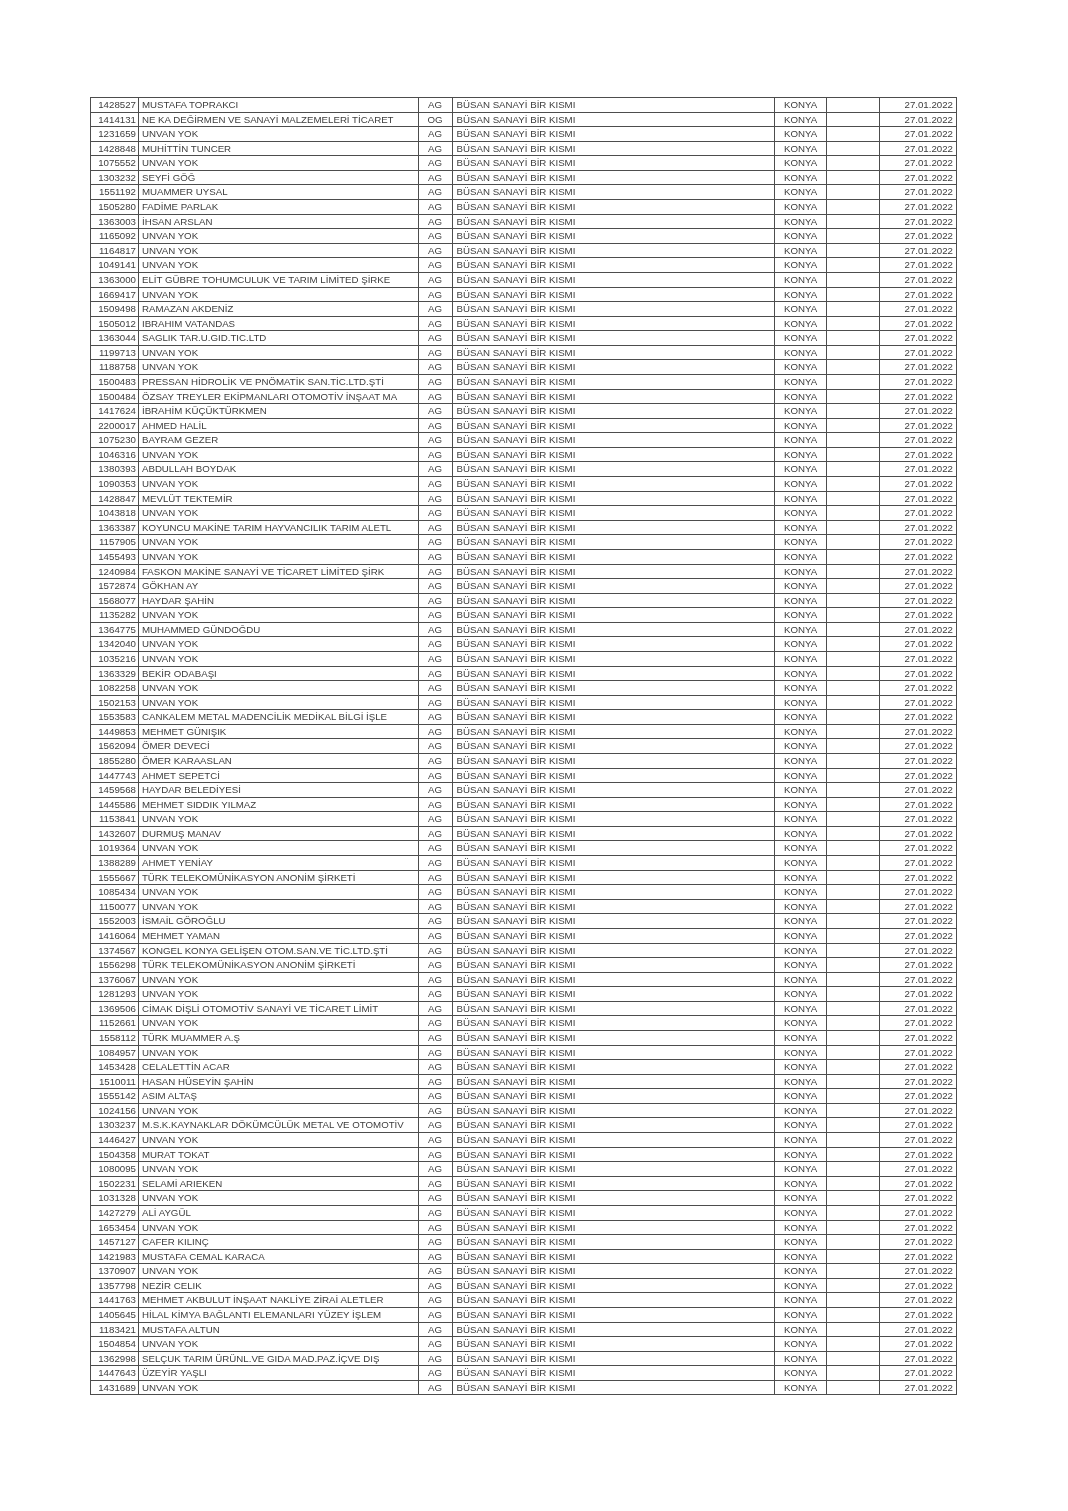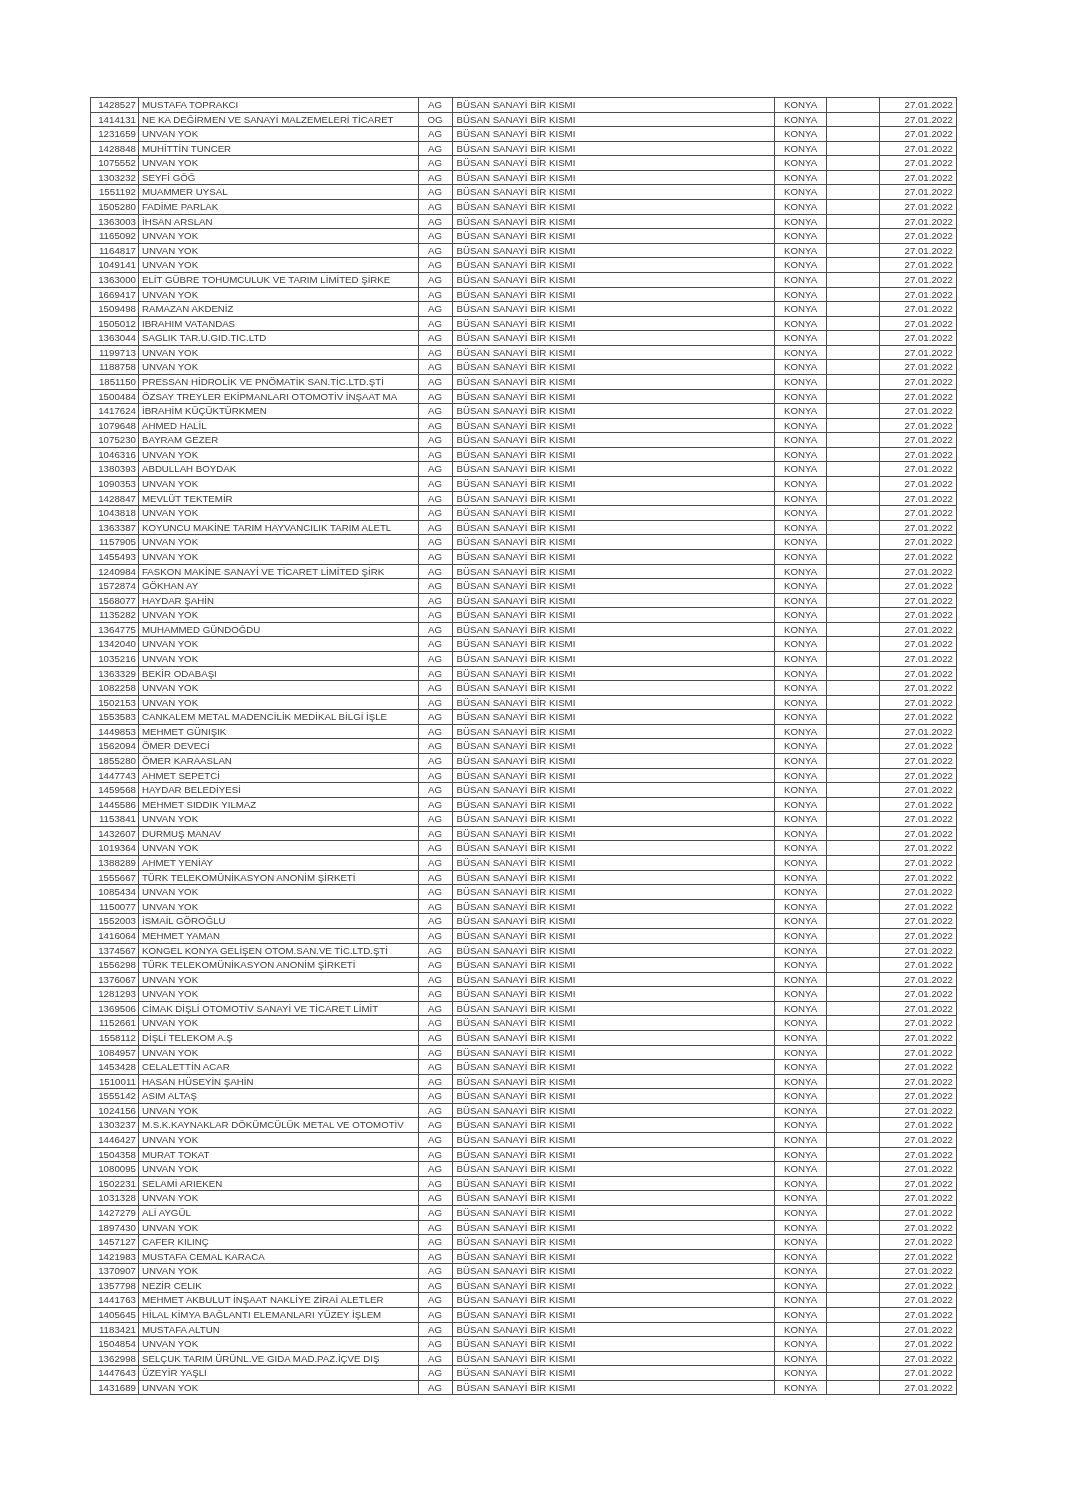--- a/index.html
+++ b/index.html
@@ -221,21 +221,21 @@
       <div class="row">
         <div class="cell c0">1188758</div>
         <div class="cell c1">UNVAN YOK</div>
         <div class="cell c2">AG</div>
         <div class="cell c3">BÜSAN SANAYİ BİR KISMI</div>
         <div class="cell c4">KONYA</div>
         <div class="cell c5"></div>
         <div class="cell c6">27.01.2022</div>
       </div>
       <div class="row">
-        <div class="cell c0">1851150</div>
+        <div class="cell c0">1500483</div>
         <div class="cell c1">PRESSAN HİDROLİK VE PNÖMATİK SAN.TİC.LTD.ŞTİ</div>
         <div class="cell c2">AG</div>
         <div class="cell c3">BÜSAN SANAYİ BİR KISMI</div>
         <div class="cell c4">KONYA</div>
         <div class="cell c5"></div>
         <div class="cell c6">27.01.2022</div>
       </div>
       <div class="row">
         <div class="cell c0">1500484</div>
         <div class="cell c1">ÖZSAY TREYLER EKİPMANLARI OTOMOTİV İNŞAAT MA</div>
@@ -248,21 +248,21 @@
       <div class="row">
         <div class="cell c0">1417624</div>
         <div class="cell c1">İBRAHİM KÜÇÜKTÜRKMEN</div>
         <div class="cell c2">AG</div>
         <div class="cell c3">BÜSAN SANAYİ BİR KISMI</div>
         <div class="cell c4">KONYA</div>
         <div class="cell c5"></div>
         <div class="cell c6">27.01.2022</div>
       </div>
       <div class="row">
-        <div class="cell c0">1079648</div>
+        <div class="cell c0">2200017</div>
         <div class="cell c1">AHMED HALİL</div>
         <div class="cell c2">AG</div>
         <div class="cell c3">BÜSAN SANAYİ BİR KISMI</div>
         <div class="cell c4">KONYA</div>
         <div class="cell c5"></div>
         <div class="cell c6">27.01.2022</div>
       </div>
       <div class="row">
         <div class="cell c0">1075230</div>
         <div class="cell c1">BAYRAM GEZER</div>
@@ -627,21 +627,21 @@
         <div class="cell c0">1152661</div>
         <div class="cell c1">UNVAN YOK</div>
         <div class="cell c2">AG</div>
         <div class="cell c3">BÜSAN SANAYİ BİR KISMI</div>
         <div class="cell c4">KONYA</div>
         <div class="cell c5"></div>
         <div class="cell c6">27.01.2022</div>
       </div>
       <div class="row">
         <div class="cell c0">1558112</div>
-        <div class="cell c1">DİŞLİ TELEKOM A.Ş</div>
+        <div class="cell c1">TÜRK MUAMMER A.Ş</div>
         <div class="cell c2">AG</div>
         <div class="cell c3">BÜSAN SANAYİ BİR KISMI</div>
         <div class="cell c4">KONYA</div>
         <div class="cell c5"></div>
         <div class="cell c6">27.01.2022</div>
       </div>
       <div class="row">
         <div class="cell c0">1084957</div>
         <div class="cell c1">UNVAN YOK</div>
         <div class="cell c2">AG</div>
@@ -743,21 +743,21 @@
       <div class="row">
         <div class="cell c0">1427279</div>
         <div class="cell c1">ALİ AYGÜL</div>
         <div class="cell c2">AG</div>
         <div class="cell c3">BÜSAN SANAYİ BİR KISMI</div>
         <div class="cell c4">KONYA</div>
         <div class="cell c5"></div>
         <div class="cell c6">27.01.2022</div>
       </div>
       <div class="row">
-        <div class="cell c0">1897430</div>
+        <div class="cell c0">1653454</div>
         <div class="cell c1">UNVAN YOK</div>
         <div class="cell c2">AG</div>
         <div class="cell c3">BÜSAN SANAYİ BİR KISMI</div>
         <div class="cell c4">KONYA</div>
         <div class="cell c5"></div>
         <div class="cell c6">27.01.2022</div>
       </div>
       <div class="row">
         <div class="cell c0">1457127</div>
         <div class="cell c1">CAFER KILINÇ</div>

